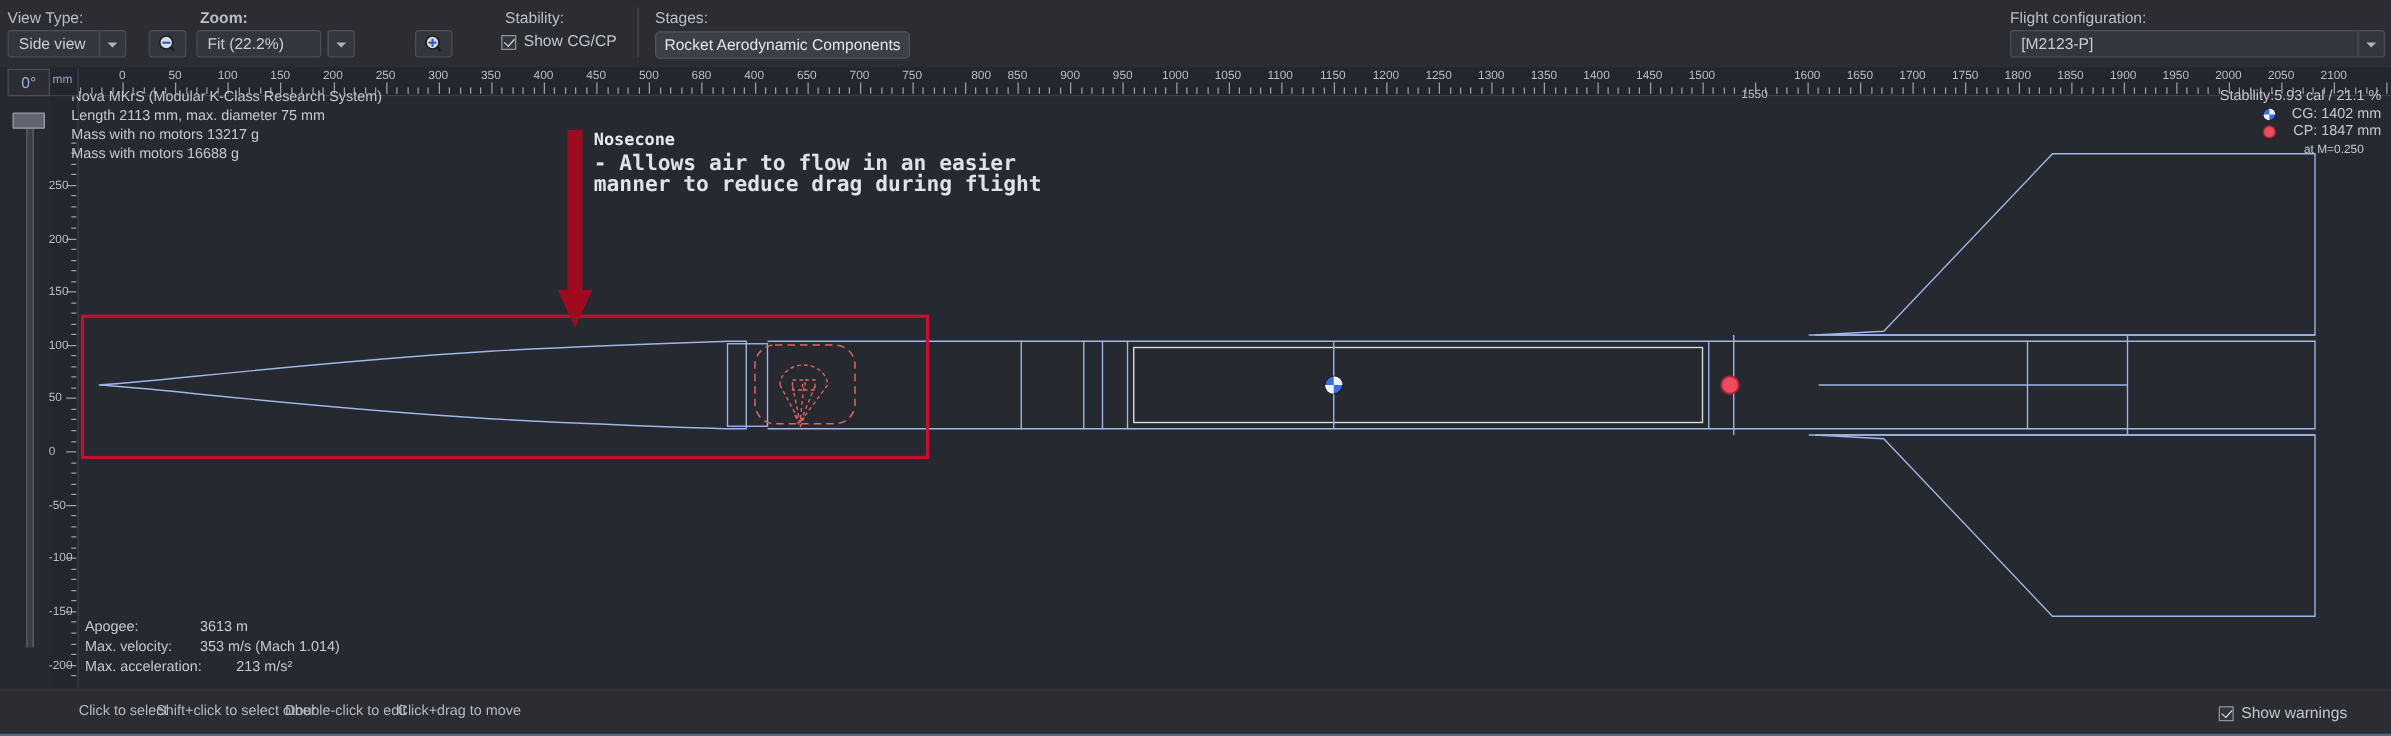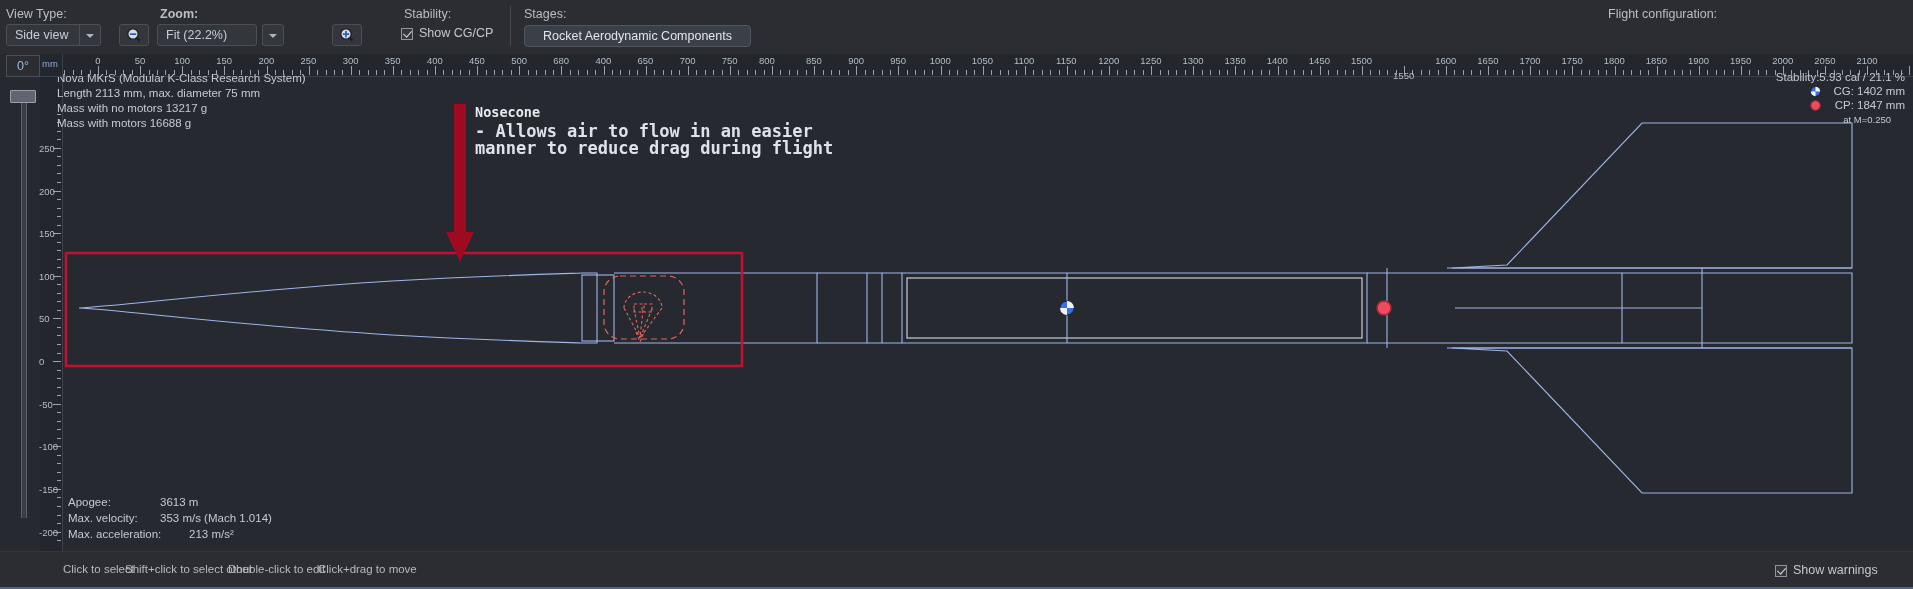--- a/index.html
+++ b/index.html
@@ -161,23 +161,27 @@
 
   <div class="tb-label" style="left:404px;top:7px;">Stability:</div>
   <div class="chk-wrap" style="left:401px;top:28px;">
     <span class="chkbox on"></span>
     <span class="chk-label">Show CG/CP</span>
   </div>
 
   <div class="divider-v" style="left:510px;top:6px;height:40px;"></div>
 
   <div class="tb-label" style="left:524px;top:7px;">Stages:</div>
-  <div class="stagebtn" style="left:524px;top:25px;width:227px;">Rocket Aerodynamic Components</div>
+  <div class="stagebtn" style="left:524px;top:25px;width:204px;">Rocket Aerodynamic Components</div>
 
   <div class="tb-label" style="left:1608px;top:7px;">Flight configuration:</div>
+  <div class="combo" style="left:1608px;top:24px;width:300px;">
+    <span class="ctext">[M2123-P]</span>
+    <span class="carrow"></span>
+  </div>
 </div>
 
 <div id="canvas">
 
   <div id="rotbox">0°</div>
   <div id="rotslider">
     <div class="track"></div>
     <div class="thumb"></div>
   </div>
 
@@ -411,21 +415,21 @@
       <div class="rlabel" style="left: 302.65px; top: 1px;">300</div>
       <div class="rlabel" style="left: 344.775px; top: 1px;">350</div>
       <div class="rlabel" style="left: 386.9px; top: 1px;">400</div>
       <div class="rlabel" style="left: 429.025px; top: 1px;">450</div>
       <div class="rlabel" style="left: 471.15px; top: 1px;">500</div>
       <div class="rlabel" style="left: 513.275px; top: 1px;">680</div>
       <div class="rlabel" style="left: 555.4px; top: 1px;">400</div>
       <div class="rlabel" style="left: 597.525px; top: 1px;">650</div>
       <div class="rlabel" style="left: 639.65px; top: 1px;">700</div>
       <div class="rlabel" style="left: 681.775px; top: 1px;">750</div>
-      <div class="rlabel" style="left: 719px; top: 1px;">800</div>
+      <div class="rlabel" style="left: 737px; top: 1px;">800</div>
       <div class="rlabel" style="left: 766.025px; top: 1px;">850</div>
       <div class="rlabel" style="left: 808.15px; top: 1px;">900</div>
       <div class="rlabel" style="left: 850.275px; top: 1px;">950</div>
       <div class="rlabel" style="left: 889.7px; top: 1px;">1000</div>
       <div class="rlabel" style="left: 931.825px; top: 1px;">1050</div>
       <div class="rlabel" style="left: 973.95px; top: 1px;">1100</div>
       <div class="rlabel" style="left: 1016.08px; top: 1px;">1150</div>
       <div class="rlabel" style="left: 1058.2px; top: 1px;">1200</div>
       <div class="rlabel" style="left: 1100.33px; top: 1px;">1250</div>
       <div class="rlabel" style="left: 1142.45px; top: 1px;">1300</div>

